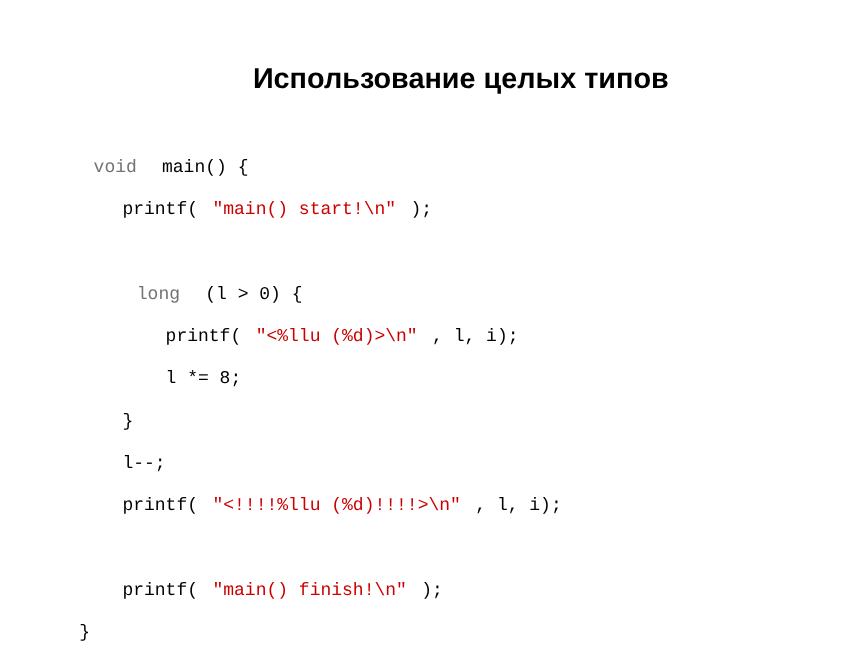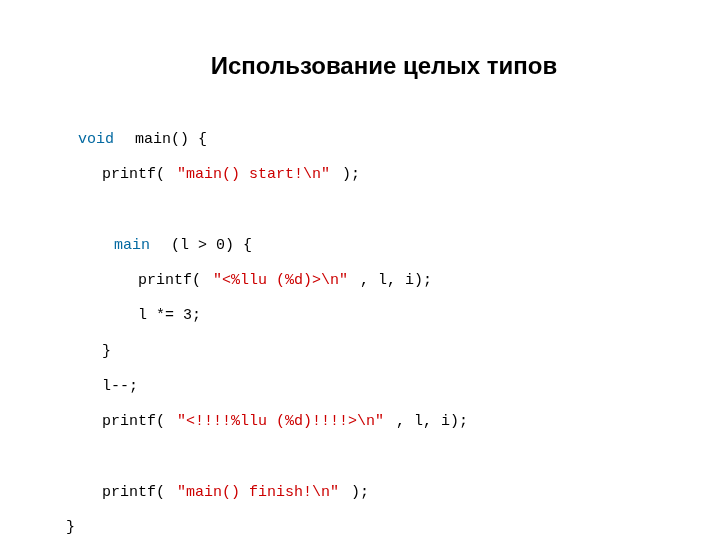--- a/index.html
+++ b/index.html
@@ -35,21 +35,21 @@
       width: 680px;
       padding-left: 10px;
     }
 
     .code-line {
       white-space: pre;
       display: block;
     }
 
     .kw {
-      color: #0369a1;
+      color: #737373;
       font-weight: normal;
     }
 
     .str {
       color: #cc0000;
     }
   </style>
 </head>
 <body>
 
@@ -58,25 +58,25 @@
 <div id="code-block">
 
   <span class="code-line"><span class="kw">void</span> main() {</span>
 
   <span class="code-line">    printf(<span class="str">"main() start!\n"</span>);</span>
 
   <span class="code-line"> </span>
 
 
 
-  <span class="code-line">    <span class="kw">main</span> (l &gt; 0) {</span>
+  <span class="code-line">    <span class="kw">long</span> (l &gt; 0) {</span>
 
   <span class="code-line">        printf(<span class="str">"&lt;%llu (%d)&gt;\n"</span>, l, i);</span>
 
-  <span class="code-line">        l *= 3;</span>
+  <span class="code-line">        l *= 8;</span>
 
 
   <span class="code-line">    }</span>
 
   <span class="code-line">    l--;</span>
 
   <span class="code-line">    printf(<span class="str">"&lt;!!!!%llu (%d)!!!!&gt;\n"</span>, l, i);</span>
 
   <span class="code-line"> </span>
 

